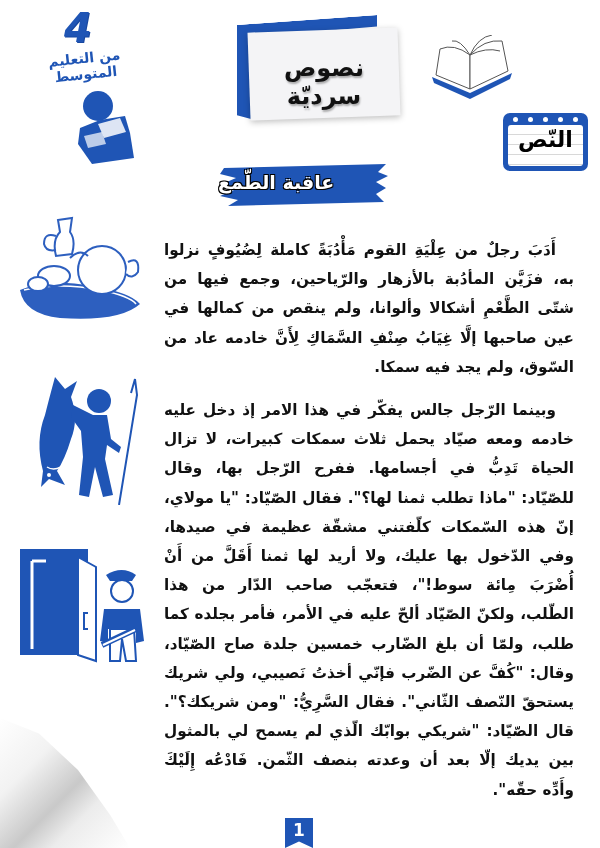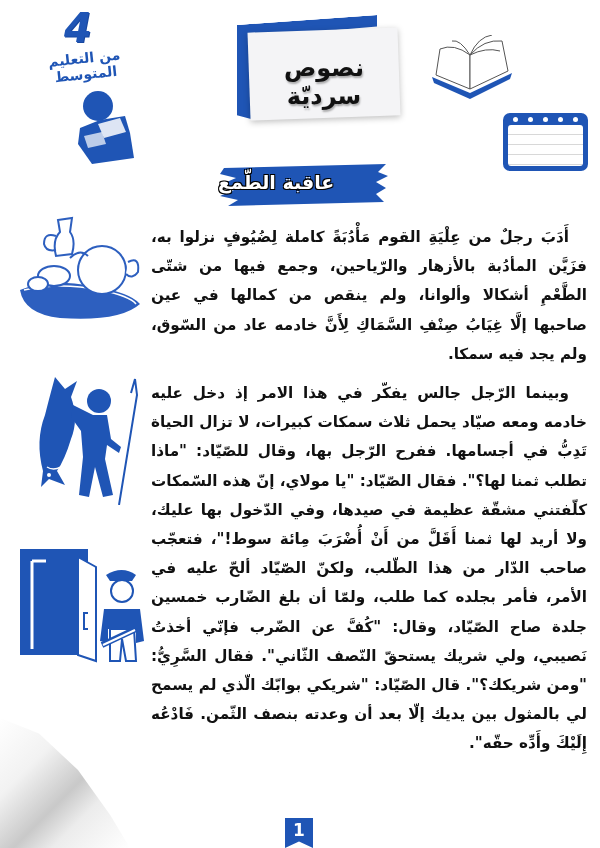--- a/index.html
+++ b/index.html
@@ -77,21 +77,21 @@
     direction: rtl; font-size: 19px; font-weight: bold; color: #fff;
     text-shadow: 1px 1px 0 #000, -1px -1px 0 #000, 1px -1px 0 #000, -1px 1px 0 #000;
   }
 
   
   .story {
     left: 150px; top: 222px; width: 438px;
     direction: rtl; text-align: justify; text-align-last: right;
     font-size: 15.2px; font-weight: bold; line-height: 29.2px;
   }
-  .story p { margin: 1px; text-indent: 18px; }
+  .story p { margin: 14px; text-indent: 18px; }
   .story p + p { margin-top: 10px; }
 
   .img-food { left: 10px; top: 210px; width: 140px; height: 115px; }
   .img-fisher { left: 35px; top: 375px; width: 105px; height: 130px; }
   .img-guard { left: 18px; top: 545px; width: 130px; height: 118px; }
 
   .page-curl {
     left: 0; top: 718px; width: 130px; height: 130px;
     background: linear-gradient(135deg, #ffffff 0%, #f2f2f2 30%, #c9c9c9 55%, #ececec 70%, #ffffff 100%);
     clip-path: polygon(0 0, 30% 12%, 60% 40%, 85% 75%, 100% 100%, 0 100%);
@@ -137,20 +137,21 @@
 
 <div class="abs text-label">
   <div class="rings">
       <span></span>
       <span></span>
       <span></span>
       <span></span>
       <span></span>
     </div>
   <div class="inner"></div>
+  <div class="label">النّص</div>
 </div>
 
 <div class="abs story-title">
   <svg width="172" height="46" viewBox="0 0 172 46">
     <path d="M6 6 L168 2 L160 10 L170 14 L158 20 L168 26 L158 32 L166 40 L10 44 L20 38 L2 34 L16 28 L4 22 L18 16 L2 12 Z" fill="#1f55b5"></path>
   </svg>
   <div class="label">عاقبة الطّمع</div>
 </div>
 
 <div class="abs img-food">

